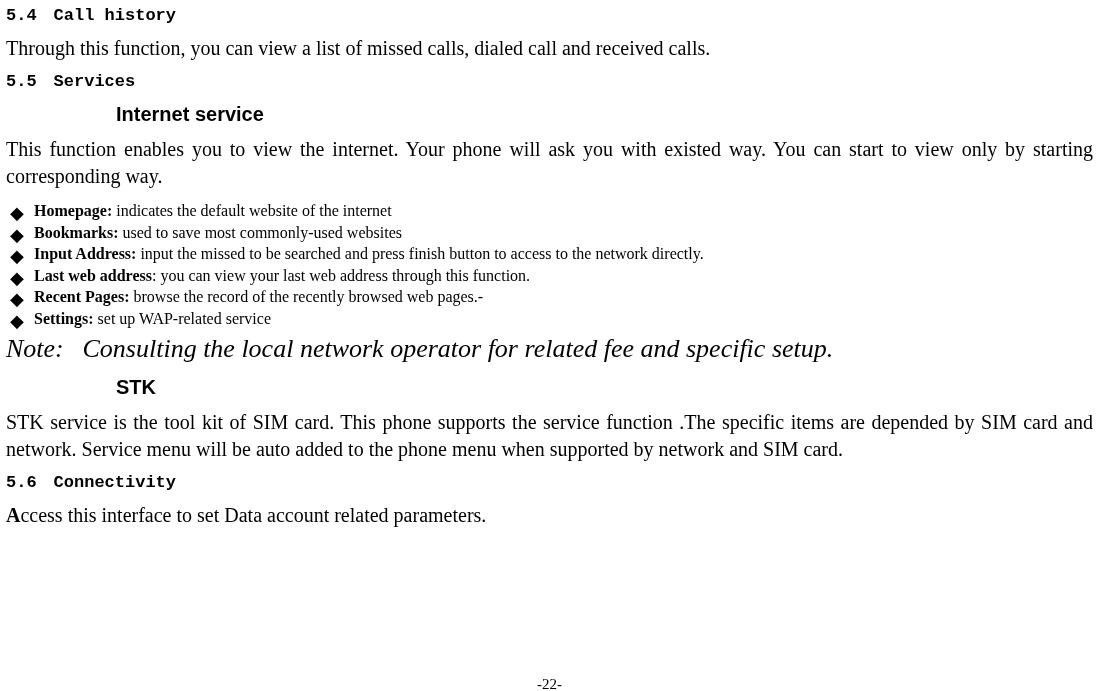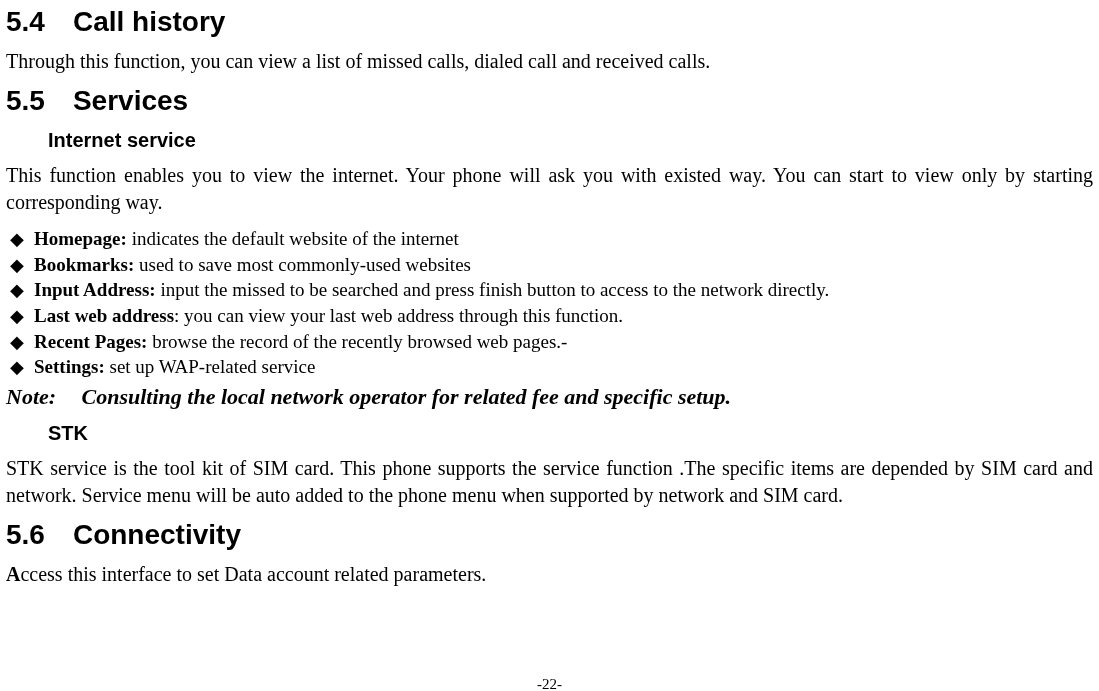--- a/index.html
+++ b/index.html
@@ -11,64 +11,63 @@
     color: #000;
   }
   .page {
     width: 1099px;
     min-height: 691px;
     padding: 0 6px 0 6px;
     box-sizing: border-box;
     position: relative;
   }
   .heading-2 {
-    font-family: Liberation Sans, sans-serif;
+    font-family: Liberation Mono, monospace;
     font-weight: bold;
-    font-size: 28px;
+    font-size: 17px;
     margin: 6px 0 10px 0;
   }
   .heading-3 {
     font-family: Arial, Helvetica, sans-serif;
     font-weight: bold;
     font-size: 20px;
-    margin: 12px 0 10px 42px;
+    margin: 12px 0 10px 110px;
   }
   p.body {
     font-size: 20px;
     margin: 6px 0 10px 0;
     line-height: 1.35;
     text-align: justify;
   }
   ul.diamond {
     list-style: none;
     margin: 0;
     padding: 0;
   }
   ul.diamond > li {
-    font-size: 19px;
+    font-size: 16px;
     line-height: 1.35;
     padding-left: 28px;
     text-indent: 0;
     position: relative;
     margin: 0;
   }
   ul.diamond > li::before {
     content: "\25C6";
     position: absolute;
     left: 4px;
     top: 0;
     font-size: 18px;
     line-height: 1.5;
   }
   .bold { font-weight: bold; }
   .italic { font-style: italic; }
   .note-line {
-    font-size: 22px;
+    font-size: 26px;
     margin: 4px 0 10px 0;
-    font-weight: bold;
   }
   .note-label {
     display: inline-block;
     width: 70px;
     font-style: italic;
   }
   .footer {
     position: absolute;
     bottom: 4px;
     left: 0;

